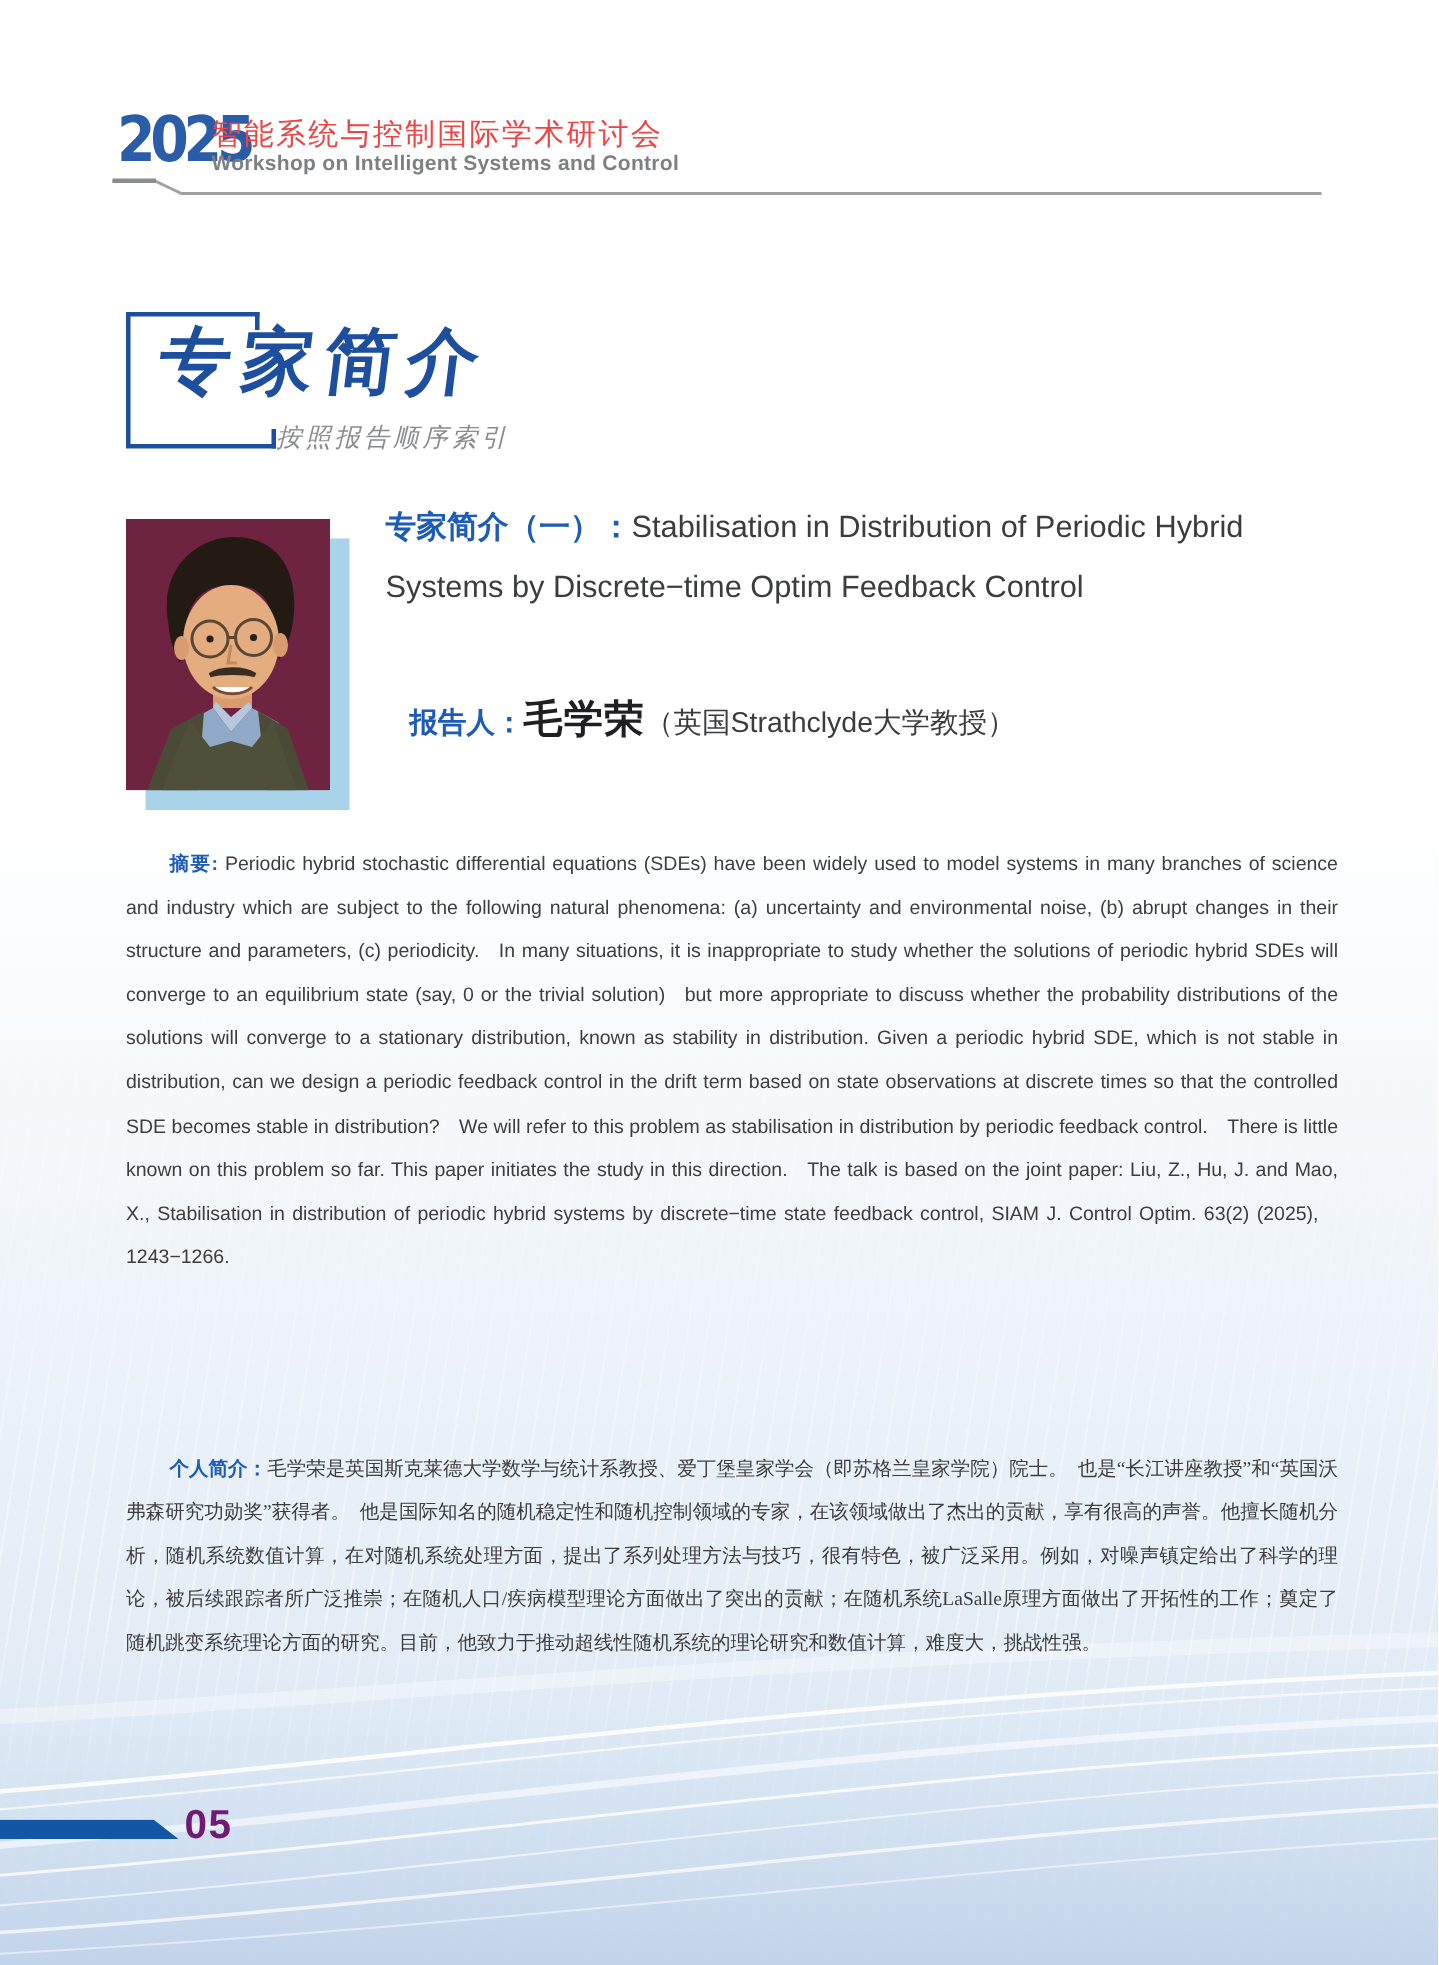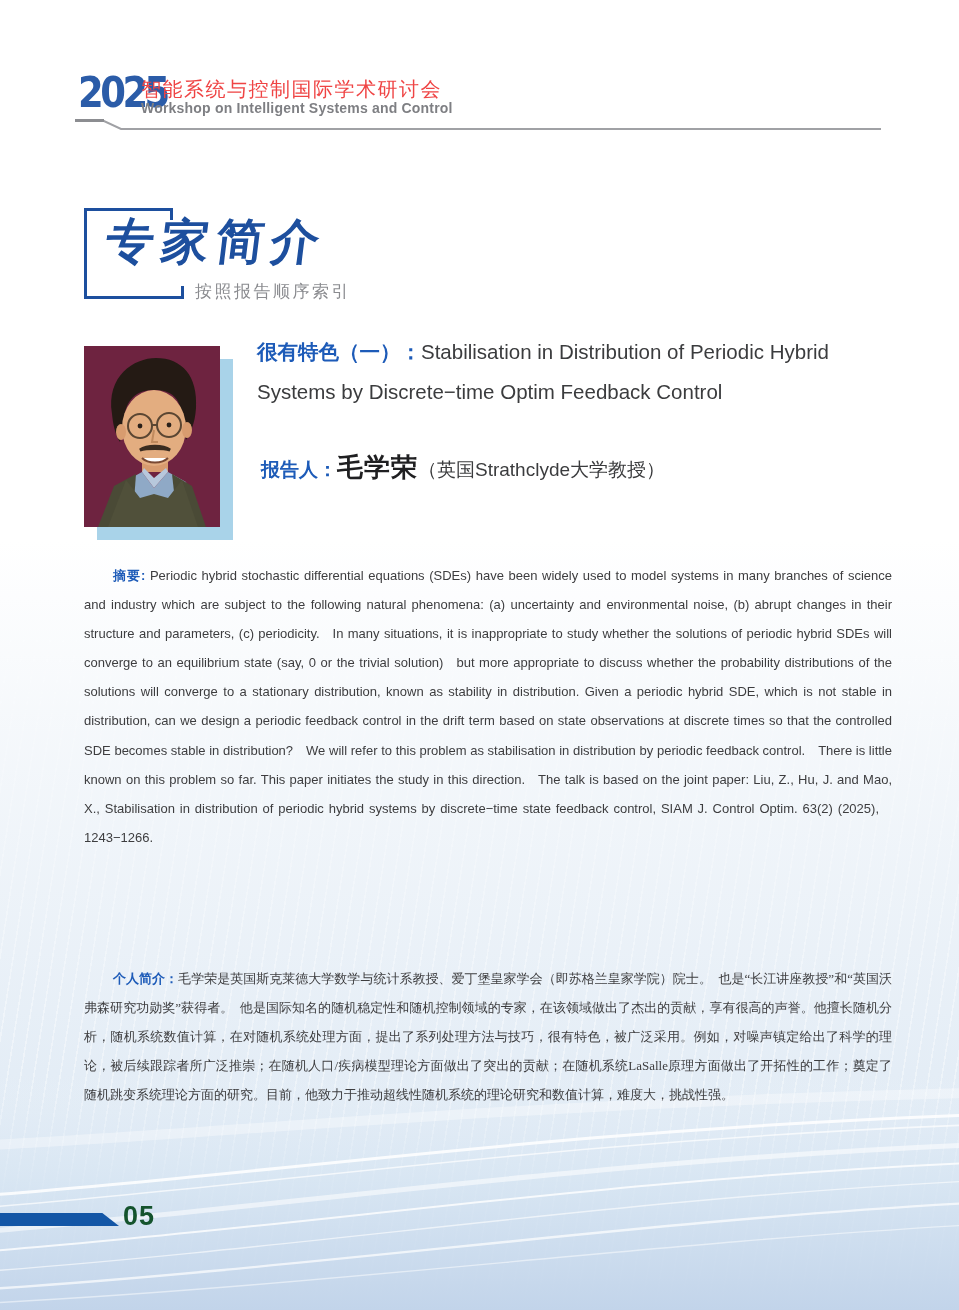--- a/index.html
+++ b/index.html
@@ -46,47 +46,47 @@
   .frame-top{position:absolute;left:84px;top:208px;width:86px;height:9px;
     border-top:3px solid #1d4f9e;border-right:3px solid #1d4f9e;}
   .frame-left{position:absolute;left:84px;top:208px;width:3px;height:88px;background:#1d4f9e;}
   .frame-bottom{position:absolute;left:84px;top:286px;width:97px;height:10px;
     border-bottom:3px solid #1d4f9e;border-right:3px solid #1d4f9e;}
   .sec-title{
     position:absolute;left:103px;top:216px;
     font-size:48px;line-height:52px;font-weight:900;color:#1d4f9e;
     letter-spacing:7px;transform:skewX(-7deg);transform-origin:left bottom;
   }
-  .sec-sub{position:absolute;left:195px;top:280px;font-size:17px;color:#8a8b8f;letter-spacing:2.5px;}
+  .sec-sub{position:absolute;left:184px;top:280px;font-size:17px;color:#8a8b8f;letter-spacing:2.5px;font-style:italic;}
   
   .photo-shadow{position:absolute;left:97px;top:359px;width:136px;height:181px;background:#a9d3e9;z-index:1;}
   .photo{position:absolute;left:84px;top:346px;width:136px;height:181px;z-index:2;overflow:hidden;}
   .talk-title{
     position:absolute;left:257px;top:332px;width:652px;
     font-size:20.5px;line-height:40px;color:#3b3c3e;margin:0;z-index:2;
   }
   .blue-label{color:#1d5bb8;font-weight:700;}
-  .speaker-line{position:absolute;left:257px;top:446px;width:652px;font-size:19px;color:#3b3c3e;margin:4px;z-index:2;}
+  .speaker-line{position:absolute;left:257px;top:446px;width:652px;font-size:19px;color:#3b3c3e;margin:16px;z-index:2;}
   .speaker-name{font-size:26px;font-weight:800;color:#1f1f21;letter-spacing:1px;}
   
   .abstract,.bio{
     position:absolute;left:84px;width:808px;margin:0;z-index:2;
     font-size:13px;line-height:29.1px;color:#3d3d3f;
     text-align:justify;text-indent:29px;
   }
   .abstract{top:561px;}
   .bio{top:964px;font-family:Liberation Serif, serif;}
   
   .page-bar{
     position:absolute;left:0;top:1213px;width:119px;height:13px;z-index:3;
     background:#1356a6;
     clip-path:polygon(0 0,86% 0,100% 100%,0 100%);
   }
   .page-num{position:absolute;left:123px;top:1201px;z-index:3;
-    font-size:27px;font-weight:800;color:#14532d;letter-spacing:1px;text-align:right;}
+    font-size:27px;font-weight:800;color:#701a75;letter-spacing:1px;text-align:right;}
 </style>
 </head>
 <body>
 
 <div class="page">
 
   <div class="bg-tint"></div>
   <div class="bg-lines"></div>
   <svg class="waves" viewBox="0 0 959 235" aria-hidden="true">
     <defs>
@@ -155,21 +155,21 @@
 
       <path d="M30,181 L40,136 L58,126 L70,142 L84,126 L102,136 L112,181 Z" fill="#8fa9c6"></path>
       <path d="M58,126 L70,142 L84,126 L82,122 L70,132 L60,122 Z" fill="#b7c8dc"></path>
 
       <path d="M14,181 L30,140 L52,128 L48,181 Z" fill="#4a4a36"></path>
       <path d="M122,181 L108,140 L88,128 L94,181 Z" fill="#4a4a36"></path>
       <path d="M24,181 L42,134 L56,152 L70,148 L84,152 L98,134 L114,181 Z" fill="#50503a"></path>
     </svg>
   </div>
 
-  <p class="talk-title"><span class="blue-label">很有特色（一）：</span><span>Stabilisation in Distribution of Periodic Hybrid Systems by Discrete−time Optim Feedback Control</span></p>
+  <p class="talk-title"><span class="blue-label">专家简介（一）：</span><span>Stabilisation in Distribution of Periodic Hybrid Systems by Discrete−time Optim Feedback Control</span></p>
 
   <p class="speaker-line"><span class="blue-label">报告人：</span><span class="speaker-name">毛学荣</span><span>（英国Strathclyde大学教授）</span></p>
 
   <p class="abstract"><span class="blue-label">摘要:</span> <span>Periodic hybrid stochastic differential equations (SDEs) have been widely used to model systems in many branches of science and industry which are subject to the following natural phenomena: (a) uncertainty and environmental noise, (b) abrupt changes in their structure and parameters, (c) periodicity.  In many situations, it is inappropriate to study whether the solutions of periodic hybrid SDEs will converge to an equilibrium state (say, 0 or the trivial solution)  but more appropriate to discuss whether the probability distributions of the solutions will converge to a stationary distribution, known as stability in distribution. Given a periodic hybrid SDE, which is not stable in distribution, can we design a periodic feedback control in the drift term based on state observations at discrete times so that the controlled SDE becomes stable in distribution?  We will refer to this problem as stabilisation in distribution by periodic feedback control.  There is little known on this problem so far. This paper initiates the study in this direction.  The talk is based on the joint paper: Liu, Z., Hu, J. and Mao, X., Stabilisation in distribution of periodic hybrid systems by discrete−time state feedback control, SIAM J. Control Optim. 63(2) (2025),  1243−1266.</span></p>
 
   <p class="bio"><span class="blue-label">个人简介：</span><span>毛学荣是英国斯克莱德大学数学与统计系教授、爱丁堡皇家学会（即苏格兰皇家学院）院士。 也是“长江讲座教授”和“英国沃弗森研究功勋奖”获得者。 他是国际知名的随机稳定性和随机控制领域的专家，在该领域做出了杰出的贡献，享有很高的声誉。他擅长随机分析，随机系统数值计算，在对随机系统处理方面，提出了系列处理方法与技巧，很有特色，被广泛采用。例如，对噪声镇定给出了科学的理论，被后续跟踪者所广泛推崇；在随机人口/疾病模型理论方面做出了突出的贡献；在随机系统LaSalle原理方面做出了开拓性的工作；奠定了随机跳变系统理论方面的研究。目前，他致力于推动超线性随机系统的理论研究和数值计算，难度大，挑战性强。</span></p>
 
   <div class="page-bar"></div>
   <div class="page-num">05</div>
 

